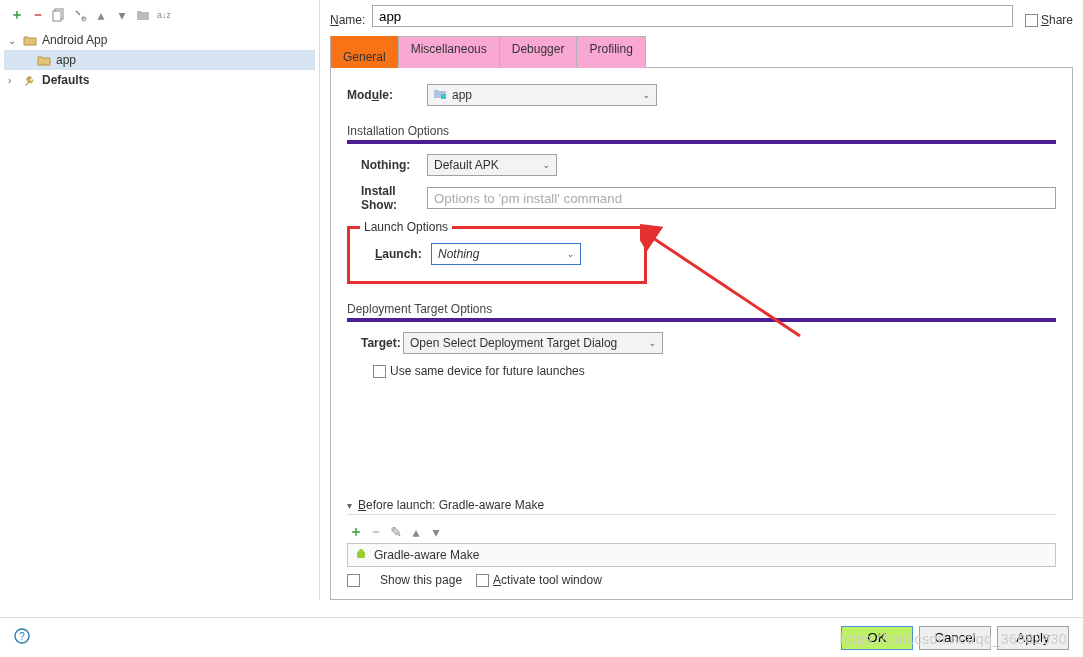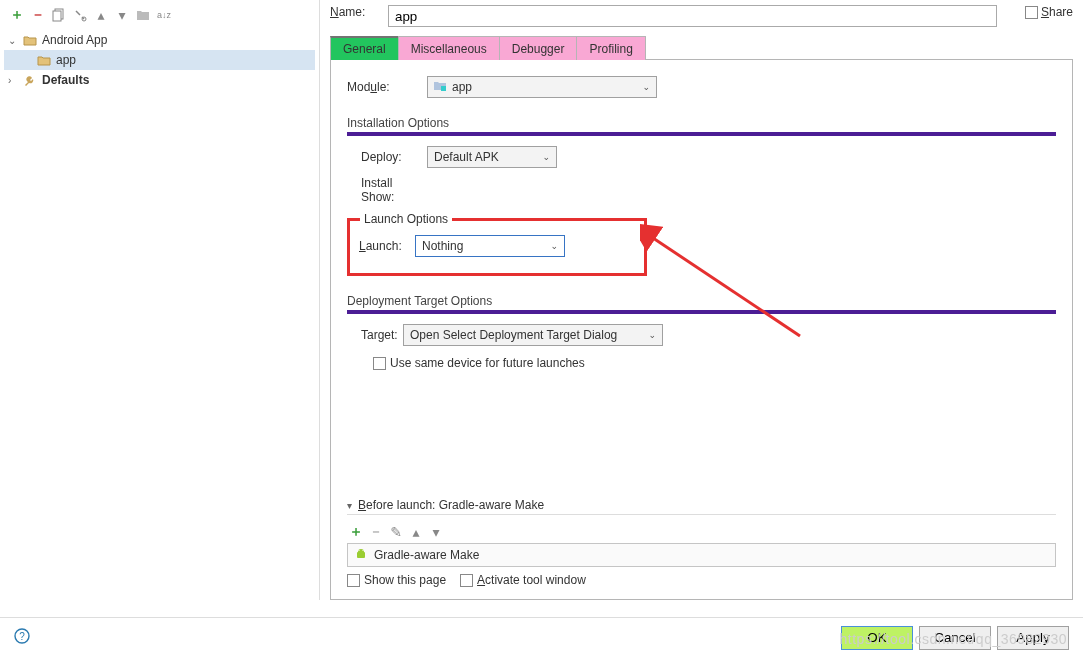--- a/index.html
+++ b/index.html
@@ -12,41 +12,41 @@
 .tb-plus { color: #3a9e3a; font-weight: bold; }
 .tb-minus { color: #c44; font-weight: bold; }
 .tree { padding: 0 4px; overflow: auto; flex: 1; }
 .tree-row { display: flex; align-items: center; height: 20px; padding: 0 4px; cursor: pointer; }
 .tree-row.selected { background: #d6e4f2; }
 .tree-indent { display: inline-block; }
 .tree-arrow { width: 14px; display: inline-block; font-size: 10px; color: #666; }
 .tree-icon { width: 16px; height: 14px; margin-right: 4px; display: inline-flex; align-items: center; justify-content: center; font-size: 11px; }
 .folder-icon { color: #c9a55c; }
 .tree-label { }
-.name-row { display: flex; align-items: flex-start; gap: 16px; margin-bottom: 8px; }
+.name-row { display: flex; align-items: flex-end; gap: 0; margin-bottom: 8px; }
 .name-row label { width: 42px; }
 .name-input { flex: 1; height: 22px; border: 1px solid #aaa; padding: 0 6px; }
 .share-chk { display: flex; align-items: center; gap: 3px; margin-left: 0; padding-left: 12px; }
 .tabs { display: flex; border-bottom: 1px solid #b5b5b5; }
 .tab { padding: 5px 12px 4px; border: 1px solid #b5b5b5; border-bottom: none; margin-right: -1px; background: #f9a8d4; cursor: pointer; position: relative; top: 1px; }
-.tab.active { background: #22c55e; border-top: 2px solid #737373; padding-top: 4px; }
+.tab.active { background: #f97316; border-top: 2px solid #f97316; padding-top: 12px; }
 .tab-content { border: 1px solid #b5b5b5; border-top: none; padding: 12px 16px; flex: 1; display: flex; flex-direction: column; }
 .form-row { display: flex; align-items: center; margin: 4px 0; }
-.form-row label { width: 80px; }
+.form-row label { width: 80px; font-weight: bold; }
 .form-row.indent label { width: 80px; padding-left: 14px; }
 .select-box { height: 22px; border: 1px solid #a0a0a0; background: #f3f3f3; padding: 0 20px 0 6px; min-width: 130px; display: inline-flex; align-items: center; position: relative; cursor: pointer; }
 .select-box.wide { min-width: 230px; }
 .select-box .arrow { position: absolute; right: 6px; font-size: 9px; color: #555; }
 .sel-icon { display: inline-block; width: 14px; margin-right: 4px; }
 .text-input { height: 22px; border: 1px solid #a0a0a0; padding: 0 6px; flex: 1; }
 .text-input::placeholder { color: #aaa; }
 .fieldset-label { font-size: 12px; color: #444; margin: 14px 0 6px 0; border-bottom: 4px solid #4c1d95; padding-bottom: 2px; }
-.launch-group { border: 3px solid #e53030; padding: 8px 9px 12px; margin: 10px 0 4px 0; position: relative; width: 300px; }
+.launch-group { border: 3px solid #e53030; padding: 8px 25px 12px; margin: 10px 0 4px 0; position: relative; width: 300px; }
 .launch-title { position: absolute; top: -9px; left: 10px; background: #fff; padding: 0 4px; font-size: 12px; }
-.launch-select { border: 1px solid #3774c4 !important; background: #fff !important; min-width: 150px; }
+.launch-select { border: 1px solid #3774c4 !important; background: #fff !important; min-width: 150px; font-style: italic; }
 .checkbox-row { display: flex; align-items: center; gap: 4px; margin: 6px 0 0 26px; }
 .before-launch { margin-top: auto; padding-top: 10px; }
 .bl-header { display: flex; align-items: center; gap: 6px; border-bottom: 1px solid #ddd; padding-bottom: 2px; margin-bottom: 6px; }
 .bl-arrow { color: #666; font-size: 10px; }
 .bl-toolbar { display: flex; gap: 2px; padding: 2px 0; }
 .bl-list { border: 1px solid #c5c5c5; height: 24px; display: flex; align-items: center; padding: 0 6px; background: #fafafa; }
 .bl-icon { color: #9acd32; margin-right: 6px; font-size: 13px; }
 .bottom-checks { display: flex; gap: 14px; margin-top: 6px; }
 .footer { position: absolute; bottom: 0; left: 0; right: 0; border-top: 1px solid #ddd; height: 40px; display: flex; align-items: center; padding: 0 14px; }
 .help-icon { color: #2a7ab0; font-size: 16px; cursor: pointer; }
@@ -145,28 +145,29 @@
                 <rect x="7" y="5" width="5" height="5" fill="#3cc"></rect>
               </svg>
           </span>
           <span>app</span>
           <span class="arrow">⌄</span>
         </div>
       </div>
 
       <div class="fieldset-label">Installation Options</div>
       <div class="form-row indent">
-        <label>Deploy:</label>
+        <label>Nothing:</label>
         <div class="select-box">
           <span>Default APK</span>
           <span class="arrow">⌄</span>
         </div>
       </div>
       <div class="form-row indent">
         <label>Install Show:</label>
+        <input class="text-input" placeholder="Options to 'pm install' command" style="">
       </div>
 
       <div class="launch-group">
         <div class="launch-title">Launch Options</div>
         <div class="form-row" style="margin-top:6px">
           <label style="width:56px"><span class="u">L</span>aunch:</label>
           <div class="select-box launch-select">
             <span>Nothing</span>
             <span class="arrow">⌄</span>
           </div>
@@ -203,21 +204,21 @@
             <svg width="14" height="14" viewBox="0 0 14 14">
                 <rect x="3" y="5" width="8" height="6" rx="1" fill="#9acd32"></rect>
                 <path d="M4 5 a3 3 0 0 1 6 0 z" fill="#9acd32"></path>
                 <circle cx="5" cy="3.5" r="0.6" fill="#fff"></circle>
                 <circle cx="9" cy="3.5" r="0.6" fill="#fff"></circle>
               </svg>
           </span>
           <span>Gradle-aware Make</span>
         </div>
         <div class="bottom-checks">
-          <div style="display:flex;align-items:center;gap:4px">
+          <div style="display:flex;align-items:center;gap:20px">
             <span class="chk"></span>
             <span>Show this page</span>
           </div>
           <div style="display:flex;align-items:center;gap:4px">
             <span class="chk"></span>
             <span><span class="u">A</span>ctivate tool window</span>
           </div>
         </div>
       </div>
     </div>

